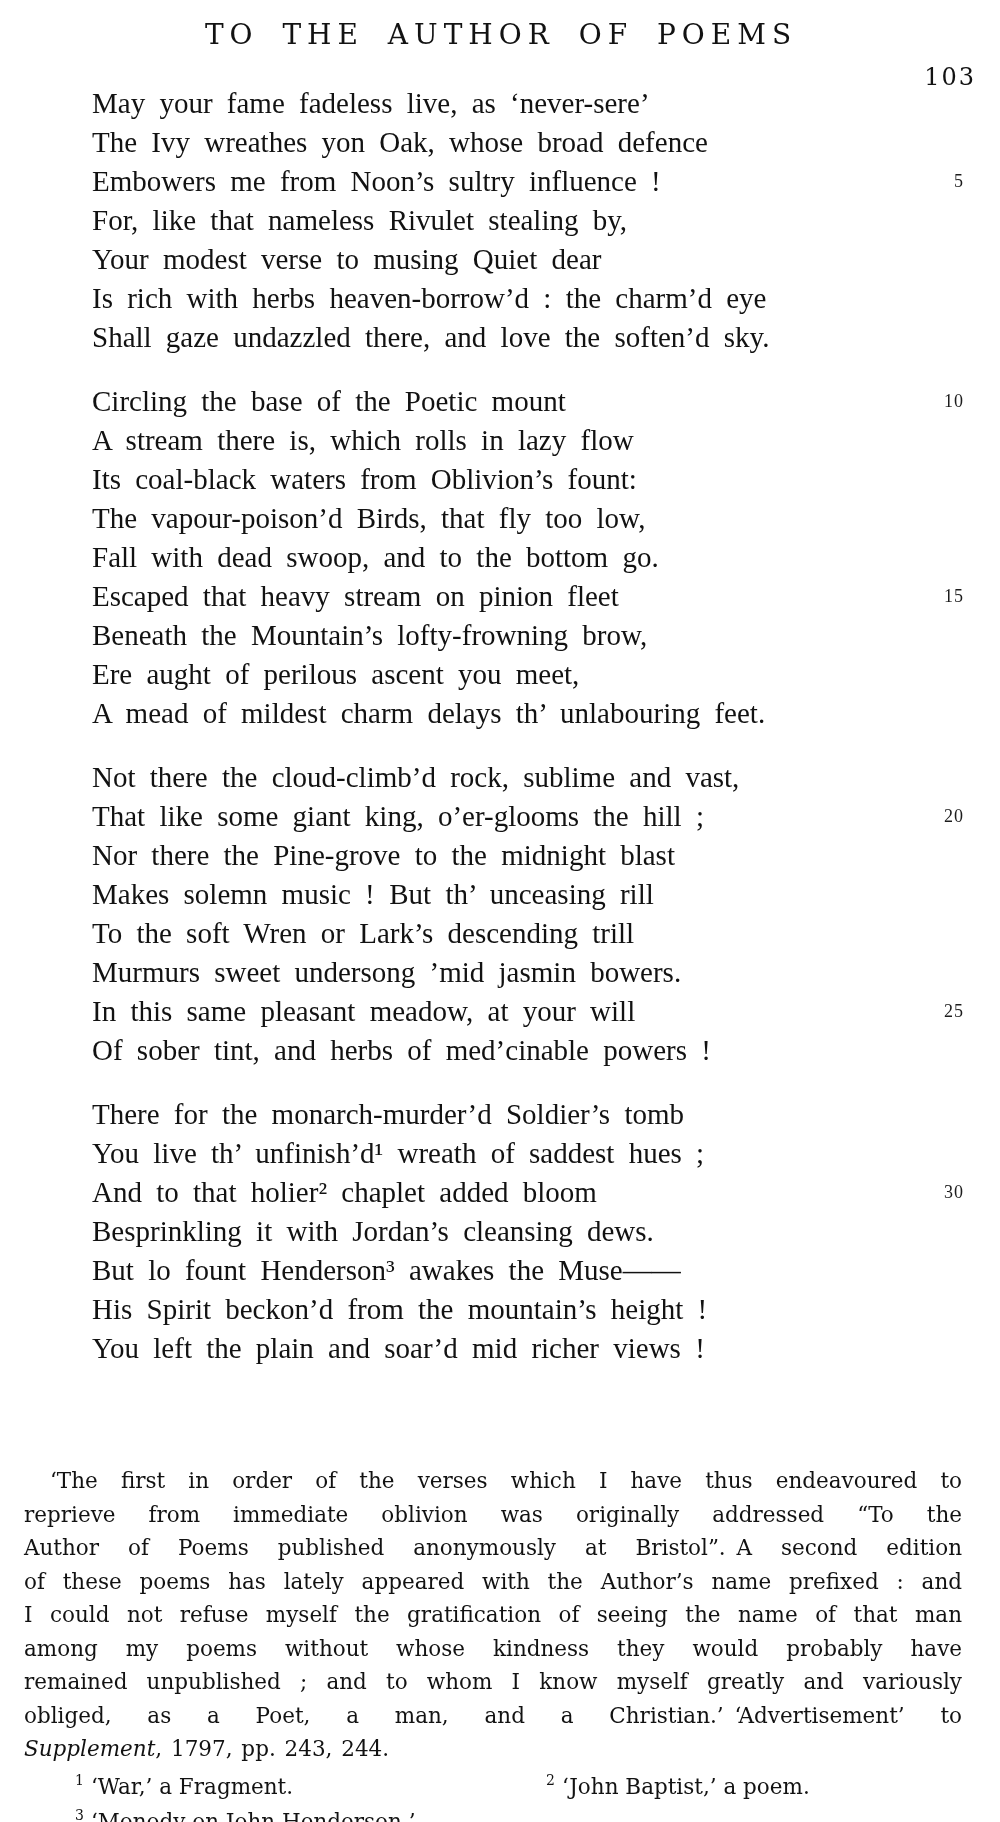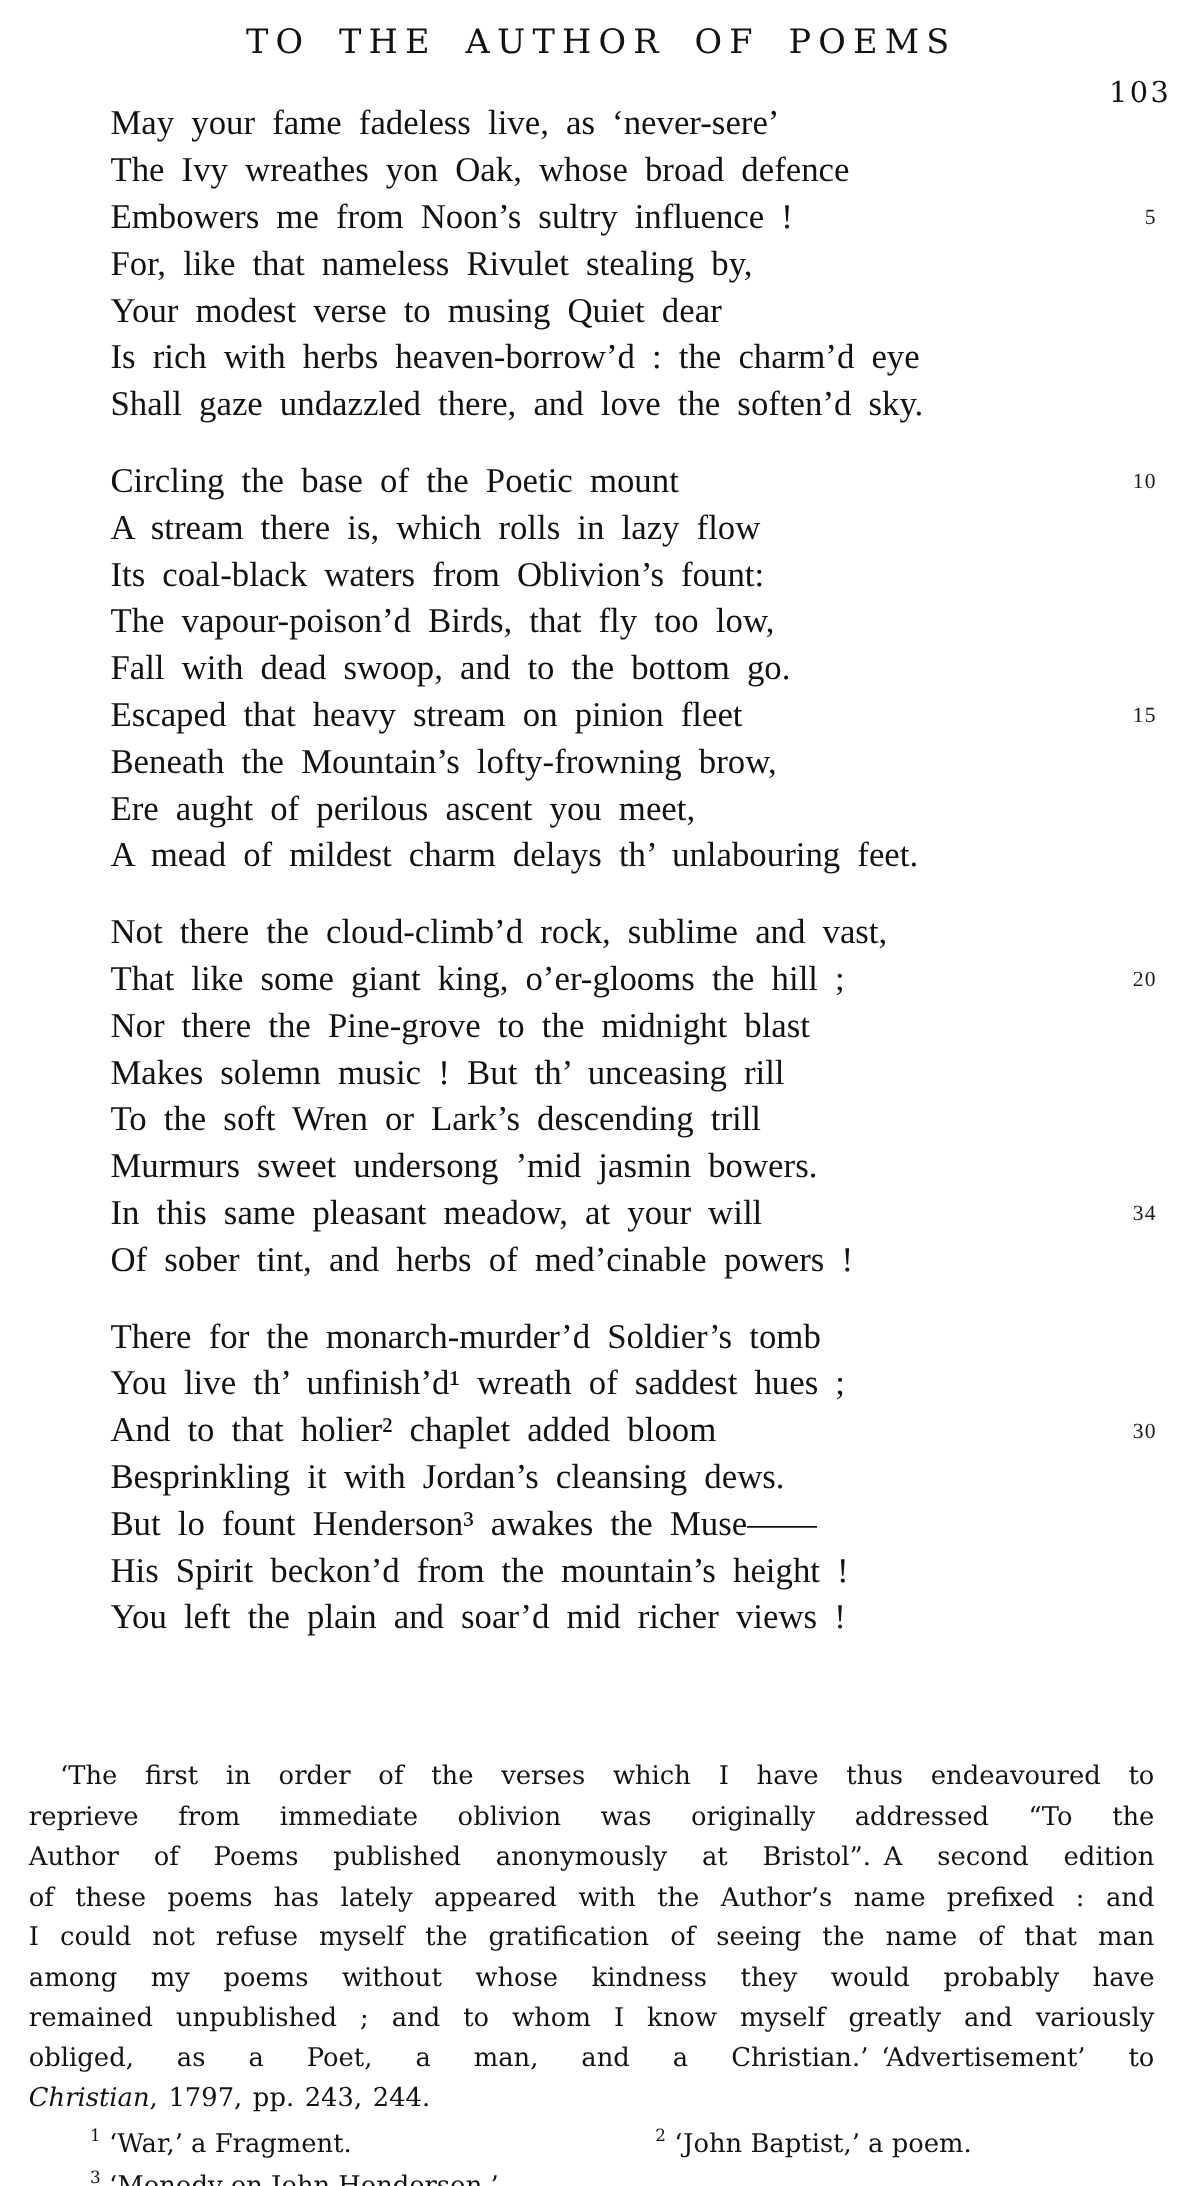--- a/index.html
+++ b/index.html
@@ -138,21 +138,21 @@
         <div class="line"><span class="line-text">Ere aught of perilous ascent you meet,</span></div>
         <div class="line"><span class="line-text">A mead of mildest charm delays th’ unlabouring feet.</span></div>
       </div>
       <div class="stanza">
         <div class="line"><span class="line-text">Not there the cloud-climb’d rock, sublime and vast,</span></div>
         <div class="line"><span class="line-text">That like some giant king, o’er-glooms the hill ;</span><span class="line-num">20</span></div>
         <div class="line"><span class="line-text">Nor there the Pine-grove to the midnight blast</span></div>
         <div class="line"><span class="line-text">Makes solemn music ! But th’ unceasing rill</span></div>
         <div class="line"><span class="line-text">To the soft Wren or Lark’s descending trill</span></div>
         <div class="line"><span class="line-text">Murmurs sweet undersong ’mid jasmin bowers.</span></div>
-        <div class="line"><span class="line-text">In this same pleasant meadow, at your will</span><span class="line-num">34</span></div>
+        <div class="line"><span class="line-text">In this same pleasant meadow, at your will</span><span class="line-num">25</span></div>
         <div class="line"><span class="line-text">Of sober tint, and herbs of med’cinable powers !</span></div>
       </div>
       <div class="stanza">
         <div class="line"><span class="line-text">There for the monarch-murder’d Soldier’s tomb</span></div>
         <div class="line"><span class="line-text">You live th’ unfinish’d¹ wreath of saddest hues ;</span></div>
         <div class="line"><span class="line-text">And to that holier² chaplet added bloom</span><span class="line-num">30</span></div>
         <div class="line"><span class="line-text">Besprinkling it with Jordan’s cleansing dews.</span></div>
         <div class="line"><span class="line-text">But lo fount Henderson³ awakes the Muse——</span></div>
         <div class="line"><span class="line-text">His Spirit beckon’d from the mountain’s height !</span></div>
         <div class="line"><span class="line-text">You left the plain and soar’d mid richer views !</span></div>
@@ -162,21 +162,21 @@
   <div class="footnotes">
     <div class="fn-para" id="fn-para">
         <div class="fn-line first">‘The first in order of the verses which I have thus endeavoured to</div>
         <div class="fn-line">reprieve from immediate oblivion was originally addressed “To the</div>
         <div class="fn-line">Author of Poems published anonymously at Bristol”. A second edition</div>
         <div class="fn-line">of these poems has lately appeared with the Author’s name prefixed : and</div>
         <div class="fn-line">I could not refuse myself the gratification of seeing the name of that man</div>
         <div class="fn-line">among my poems without whose kindness they would probably have</div>
         <div class="fn-line">remained unpublished ; and to whom I know myself greatly and variously</div>
         <div class="fn-line">obliged, as a Poet, a man, and a Christian.’ ‘Advertisement’ to</div>
-        <div class="fn-line last"><i>Christian</i>, 1797, pp. 243, 244.</div>
+        <div class="fn-line last"><i>Supplement</i>, 1797, pp. 243, 244.</div>
       </div>
     <div class="fn-items">
       <div class="fn-row">
         <span class="fn-item col-1" id="fn-item-1"><sup class="fn-marker">1</sup>‘War,’ a Fragment.</span><span class="fn-item" id="fn-item-2"><sup class="fn-marker">2</sup>‘John Baptist,’ a poem.</span>
       </div>
       <div class="fn-row">
         <span class="fn-item" id="fn-item-3"><sup class="fn-marker">3</sup>‘Monody on John Henderson.’</span>
       </div>
     </div>
   </div>

